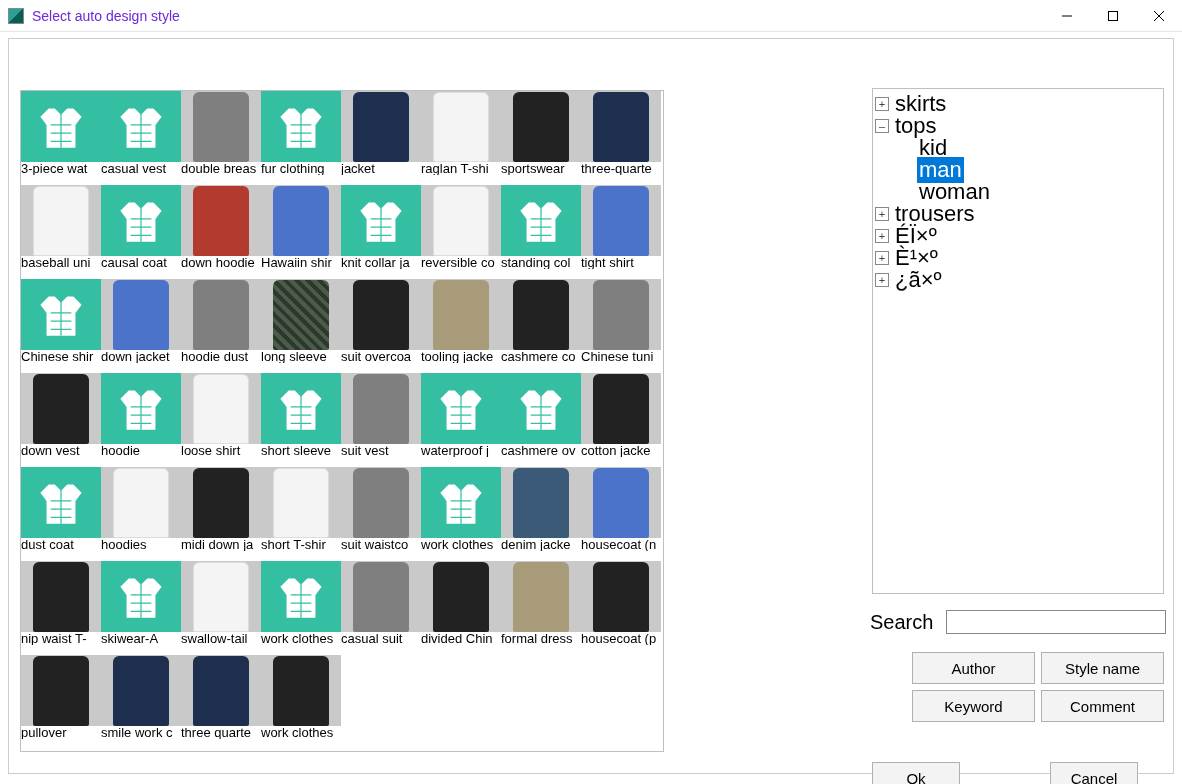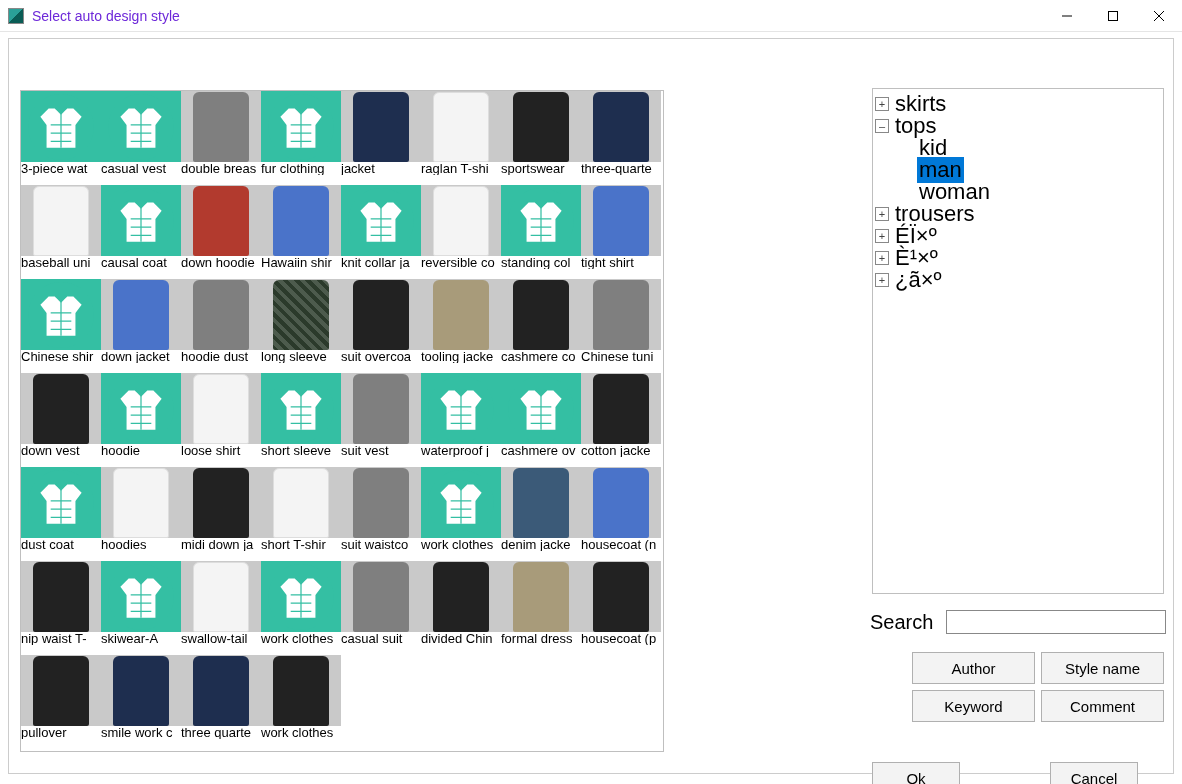--- a/index.html
+++ b/index.html
@@ -48,21 +48,21 @@
 
 
 .tree-panel {
   position:absolute; left:872px; top:56px; width:292px; height:506px;
   border:1px solid #bfbfbf; background:#fff; padding:4px 2px; overflow:auto;
 }
 .tree-node { display:flex; align-items:center; height:22px; font-size:16px; }
 .tree-toggle { width:14px; height:14px; border:1px solid #888; margin-right:4px; display:flex; align-items:center; justify-content:center; font-size:11px; line-height:1; color:#444; }
 .tree-toggle.empty { border:none; }
 .tree-label { padding:0 2px; font-size:22px; }
-.tree-label.selected { background:#0078d7; color:#000000; }
+.tree-label.selected { background:#0078d7; color:#ffffff; }
 .tree-children { margin-left:18px; }
 .tree-children .tree-node { padding-left:6px; }
 
 
 .search-row { position:absolute; left:870px; top:578px; width:296px; display:flex; align-items:center; }
 .search-row .lbl { width:76px; text-align:left; font-size:20px; }
 .search-row input { flex:1; height:24px; border:1px solid #888; padding:0 4px; font-size:14px; }
 
 .btn-grid { position:absolute; left:912px; top:620px; width:252px; display:grid; grid-template-columns:1fr 1fr; gap:6px; }
 .btn-grid button, .footer button {

